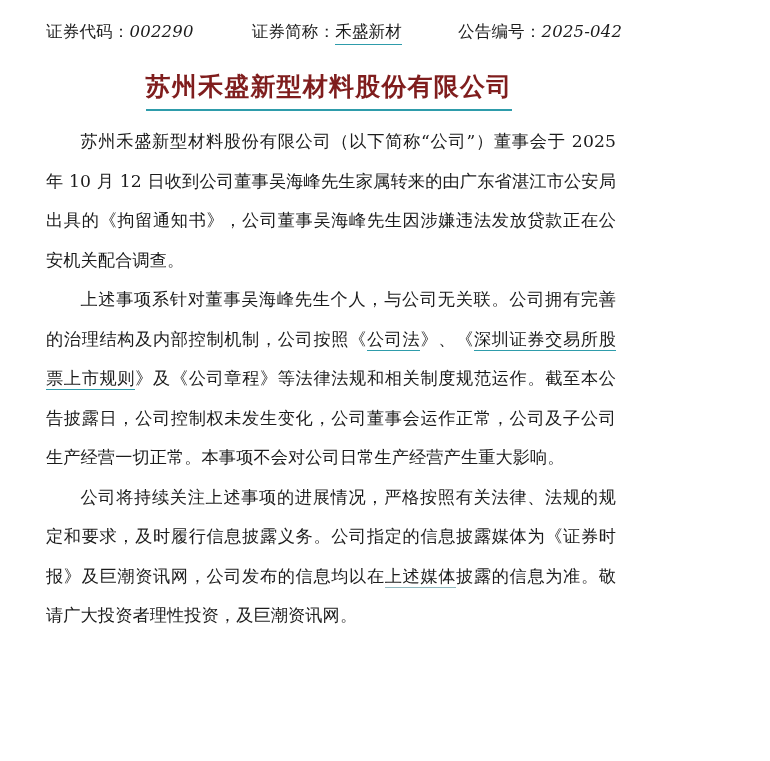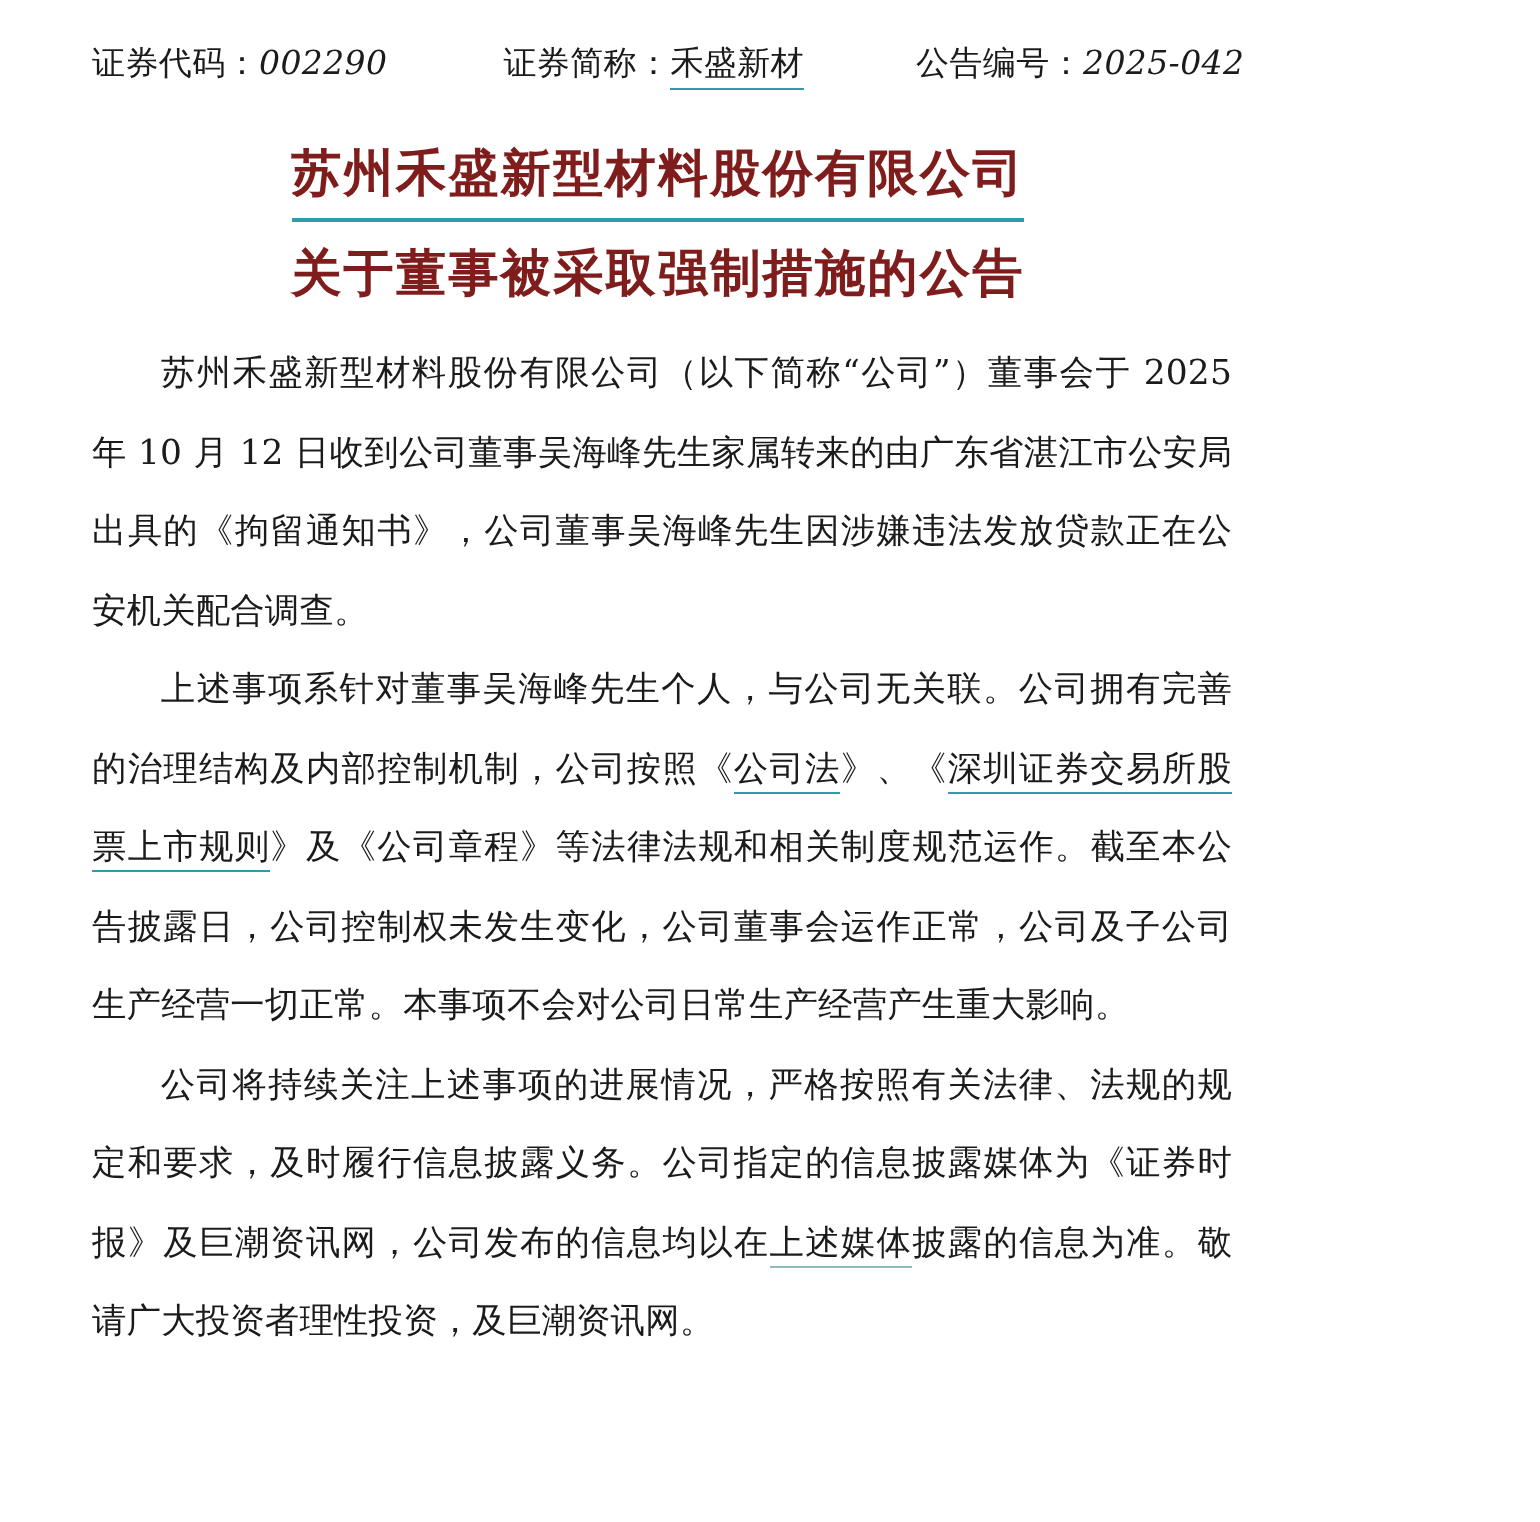--- a/index.html
+++ b/index.html
@@ -122,23 +122,20 @@
     <span class="meta-item">
       <span class="meta-label">公告编号：</span>
         <span class="meta-value num">2025-042</span>
     </span>
   </div>
 
   <div class="title-block">
     <div class="title-row">
       <span class="title-line underlined">苏州禾盛新型材料股份有限公司</span>
     </div>
-    <div class="title-row">
-      <span class="title-line">关于董事被采取强制措施的公告</span>
-    </div>
   </div>
 
 
   <div class="body-block">
 
     <p class="para"><span>苏州禾盛新型材料股份有限公司（以下简称“公司”）董事会于 2025 年 10 月 12 日收到公司董事吴海峰先生家属转来的由广东省湛江市公安局出具的《拘留通知书》，公司董事吴海峰先生因涉嫌违法发放贷款正在公安机关配合调查。</span></p>
 
     <p class="para"><span>上述事项系针对董事吴海峰先生个人，与公司无关联。公司拥有完善的治理结构及内部控制机制，公司按照《</span><span class="lnk">公司法</span><span>》、《</span><span class="lnk">深圳证券交易所股票上市规则</span><span>》及《公司章程》等法律法规和相关制度规范运作。截至本公告披露日，公司控制权未发生变化，公司董事会运作正常，公司及子公司生产经营一切正常。本事项不会对公司日常生产经营产生重大影响。</span></p>
 
     <p class="para"><span>公司将持续关注上述事项的进展情况，严格按照有关法律、法规的规定和要求，及时履行信息披露义务。公司指定的信息披露媒体为《证券时报》及巨潮资讯网，公司发布的信息均以在</span><span class="lnk-soft">上述媒体</span><span>披露的信息为准。敬请广大投资者理性投资，及巨潮资讯网。</span></p>

